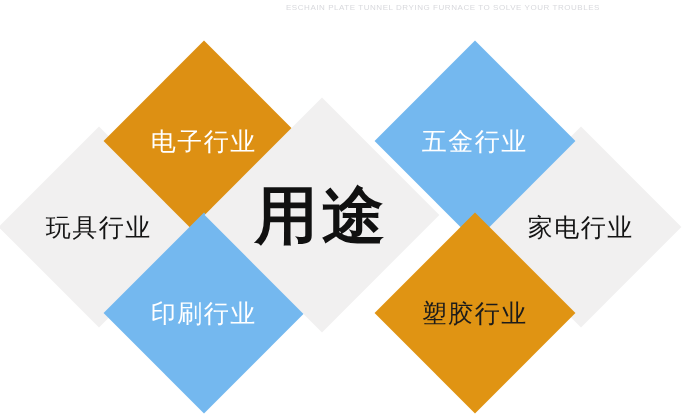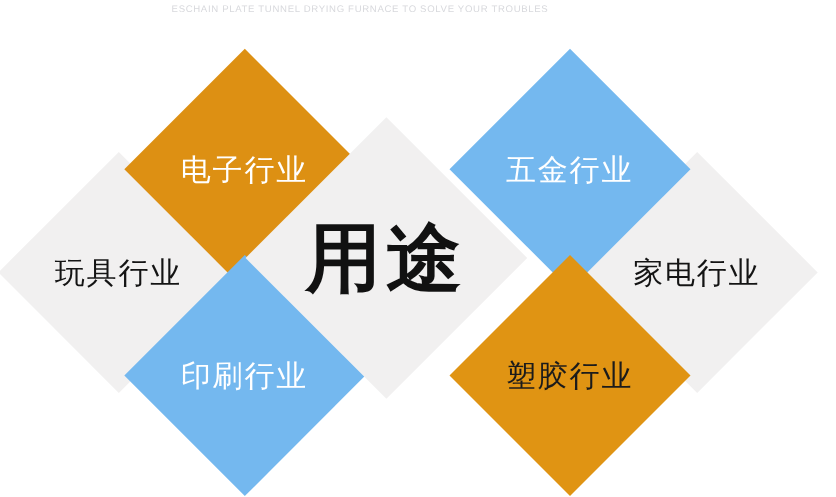--- a/index.html
+++ b/index.html
@@ -25,21 +25,21 @@
     left: 0;
     top: 0;
     width: 697px;
     height: 18px;
   }
   .header-tagline {
     position: absolute;
     left: 0;
     top: 2px;
     width: 600px;
-    text-align: center;
+    text-align: right;
     font-family: "Liberation Sans", "DejaVu Sans", sans-serif;
     font-size: 8px;
     letter-spacing: 0.55px;
     color: #d8d9dd;
     white-space: nowrap;
     line-height: 11px;
   }
 
   
   .diagram {

